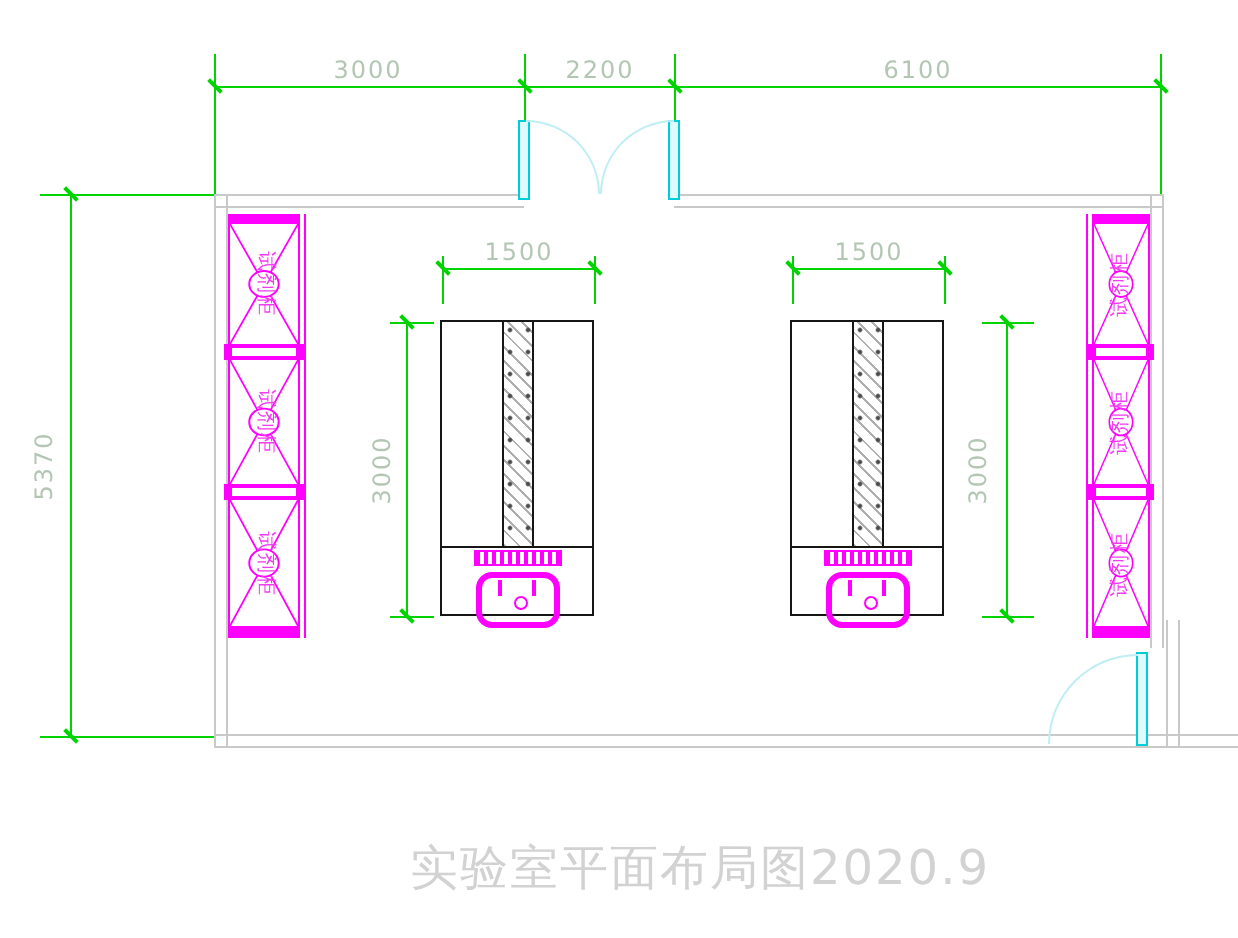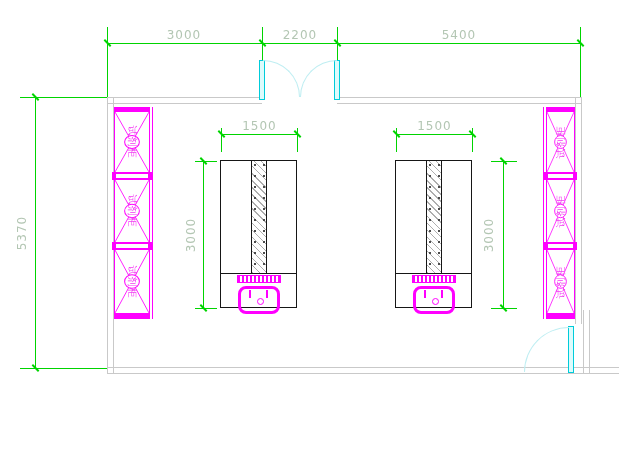--- a/index.html
+++ b/index.html
@@ -76,21 +76,21 @@
   <div class="dline" style="left:107px;top:27px;width:1px;height:70px"></div>
   <div class="dline" style="left:262px;top:27px;width:1px;height:33px"></div>
   <div class="dline" style="left:337px;top:27px;width:1px;height:33px"></div>
   <div class="dline" style="left:580px;top:27px;width:1px;height:70px"></div>
   <div class="tick" style="left:103px;top:42px"></div>
   <div class="tick" style="left:258px;top:42px"></div>
   <div class="tick" style="left:333px;top:42px"></div>
   <div class="tick" style="left:576px;top:42px"></div>
   <div class="dimlabel" style="left:154px;top:28px;width:60px">3000</div>
   <div class="dimlabel" style="left:270px;top:28px;width:60px">2200</div>
-  <div class="dimlabel" style="left:429px;top:28px;width:60px">5400</div>
+  <div class="dimlabel" style="left:429px;top:28px;width:60px">6100</div>
 
   <div class="dline" style="left:35px;top:97px;width:1px;height:271px"></div>
   <div class="dline" style="left:20px;top:97px;width:87px;height:1px"></div>
   <div class="dline" style="left:20px;top:368px;width:87px;height:1px"></div>
   <div class="tick" style="left:31px;top:96px"></div>
   <div class="tick" style="left:31px;top:367px"></div>
   <div class="dimlabel rot" style="left:-5px;top:226px;width:54px">5370</div>
 
   <div class="leaf" style="left:259px;top:60px;height:38px"></div>
   <div class="leaf" style="left:334px;top:60px;height:38px"></div>
@@ -205,14 +205,15 @@
     <div class="dimlabel" style="left:0;top:-42px;width:77px">1500</div>
 
     <div class="dline" style="left:107px;top:0;width:1px;height:148px"></div>
     <div class="dline" style="left:95px;top:0;width:26px;height:1px"></div>
     <div class="dline" style="left:95px;top:147px;width:26px;height:1px"></div>
     <div class="tick" style="left:103px;top:-1px"></div>
     <div class="tick" style="left:103px;top:146px"></div>
     <div class="dimlabel rot" style="left:66px;top:67px;width:54px">3000</div>
   </div>
 
+  <div class="title">实验室平面布局图2020.9</div>
 
 </div>
 
 </body></html>

